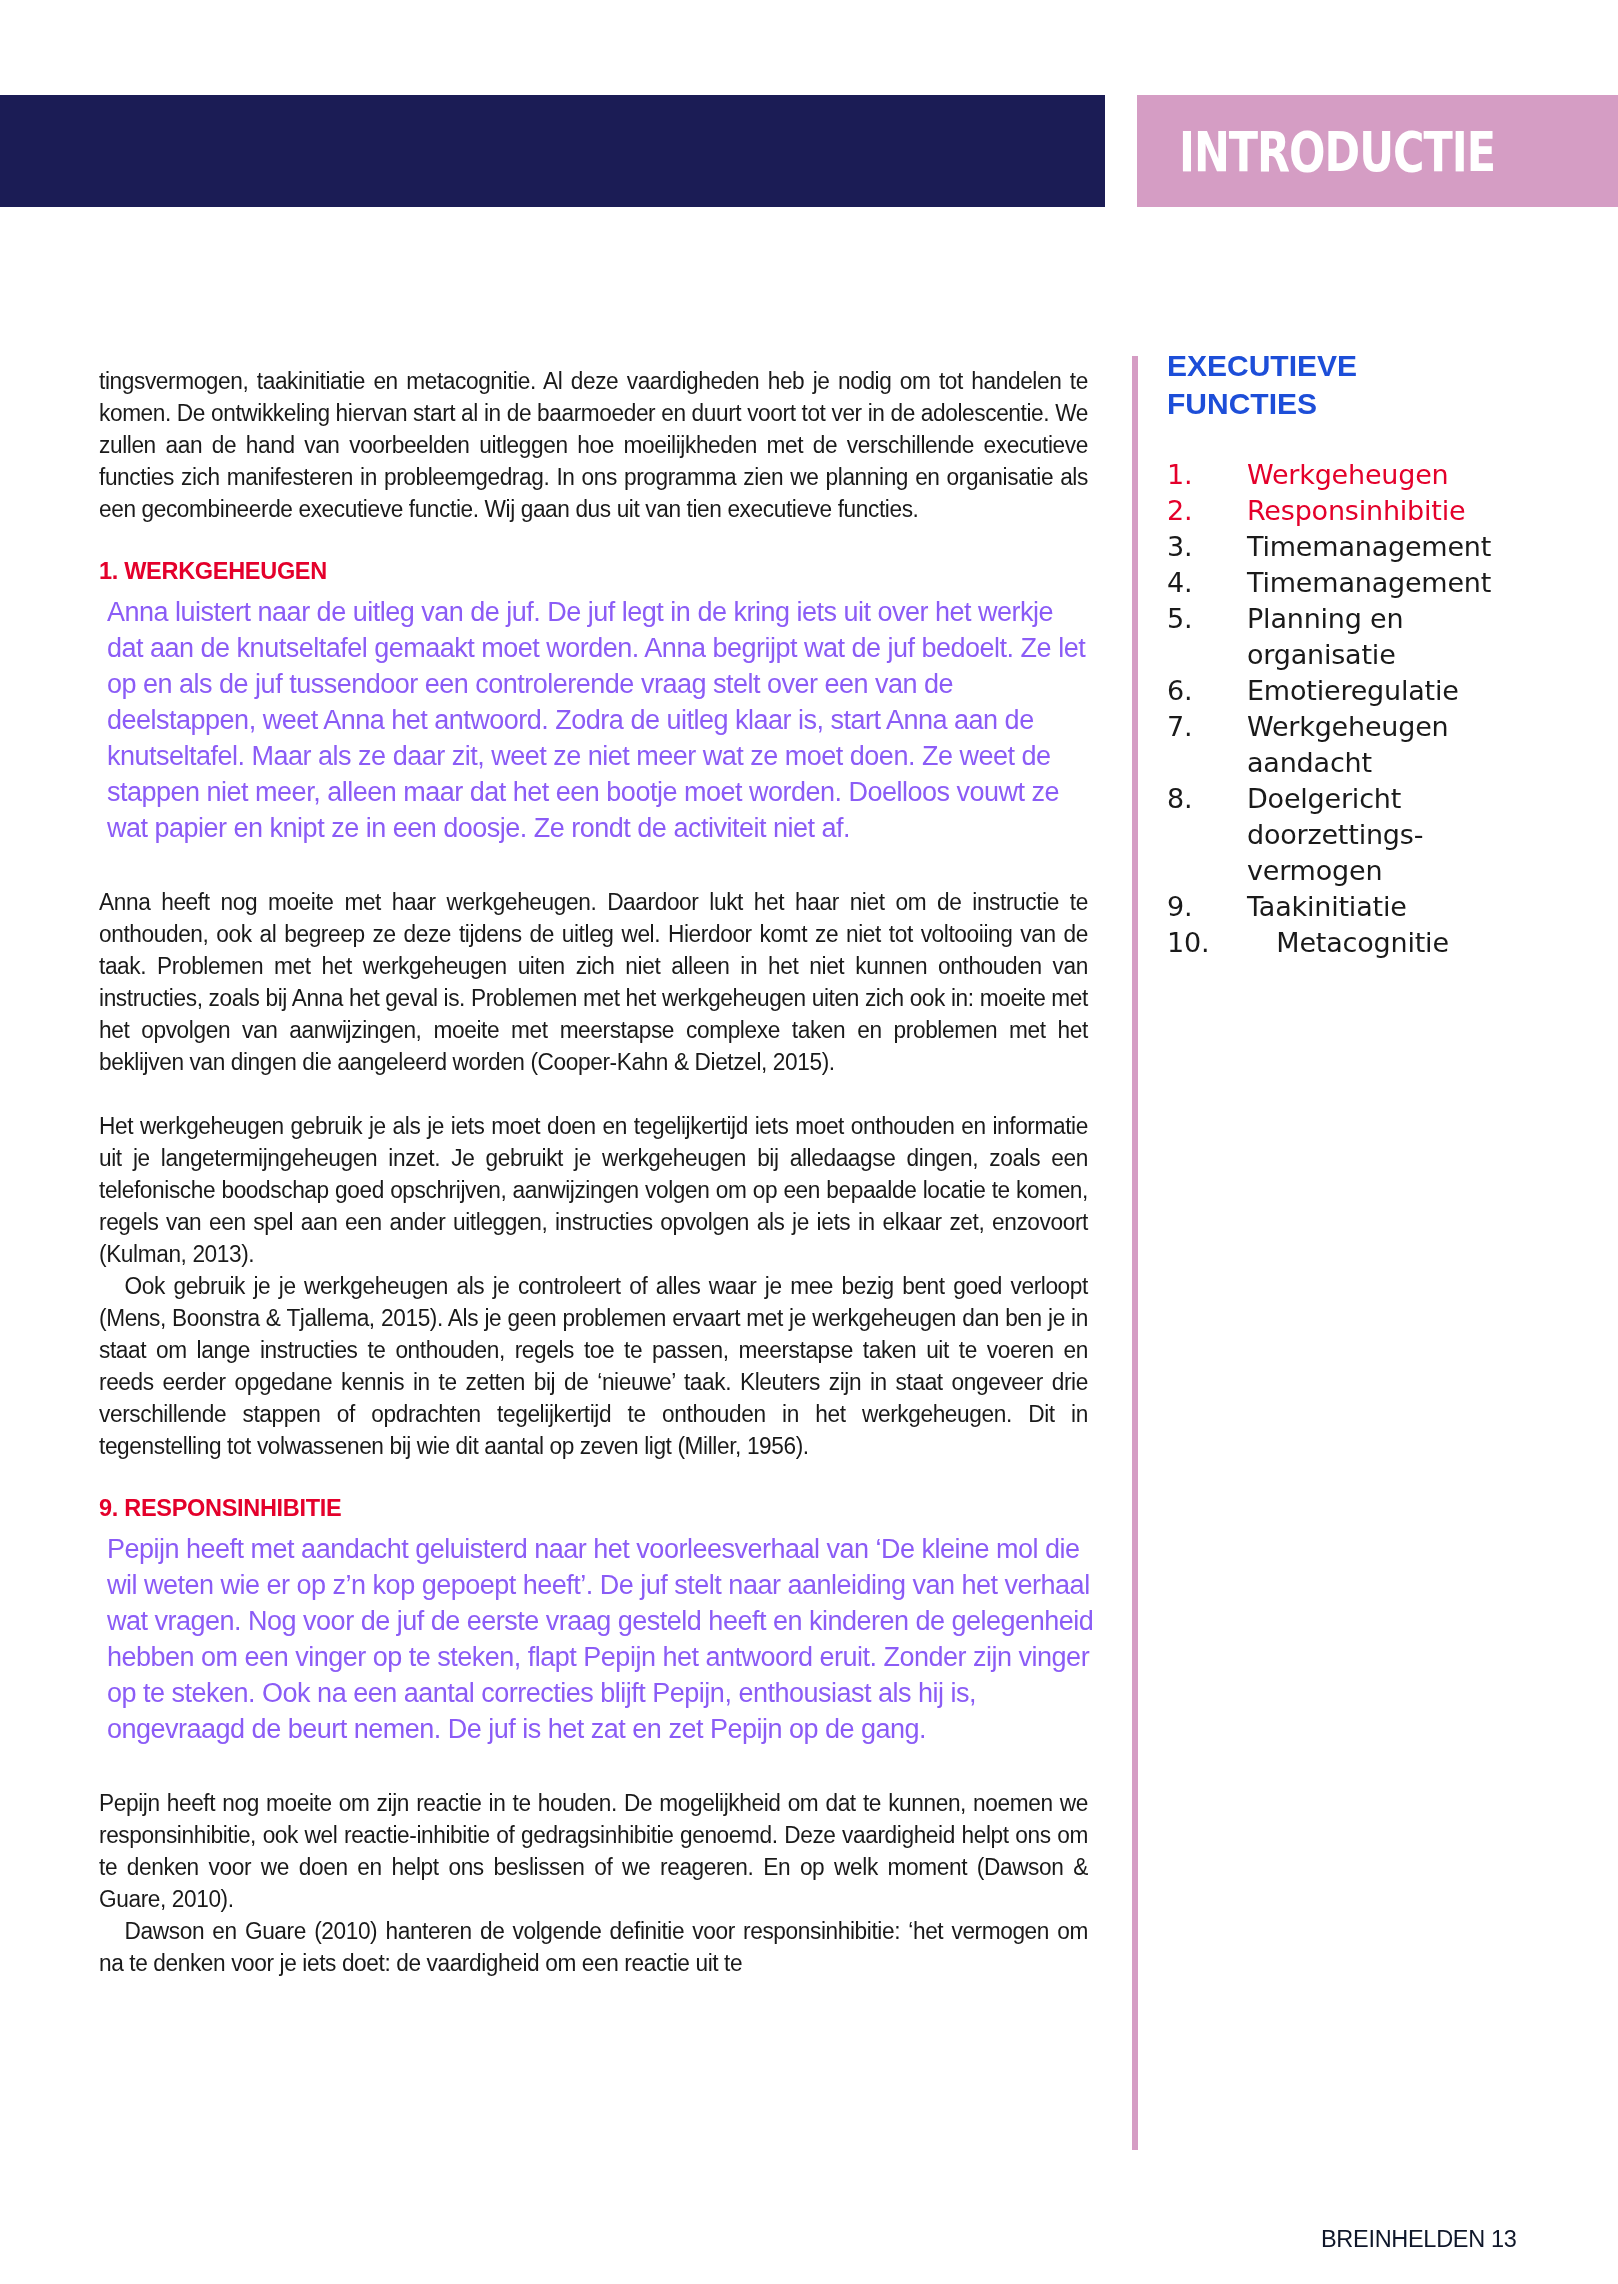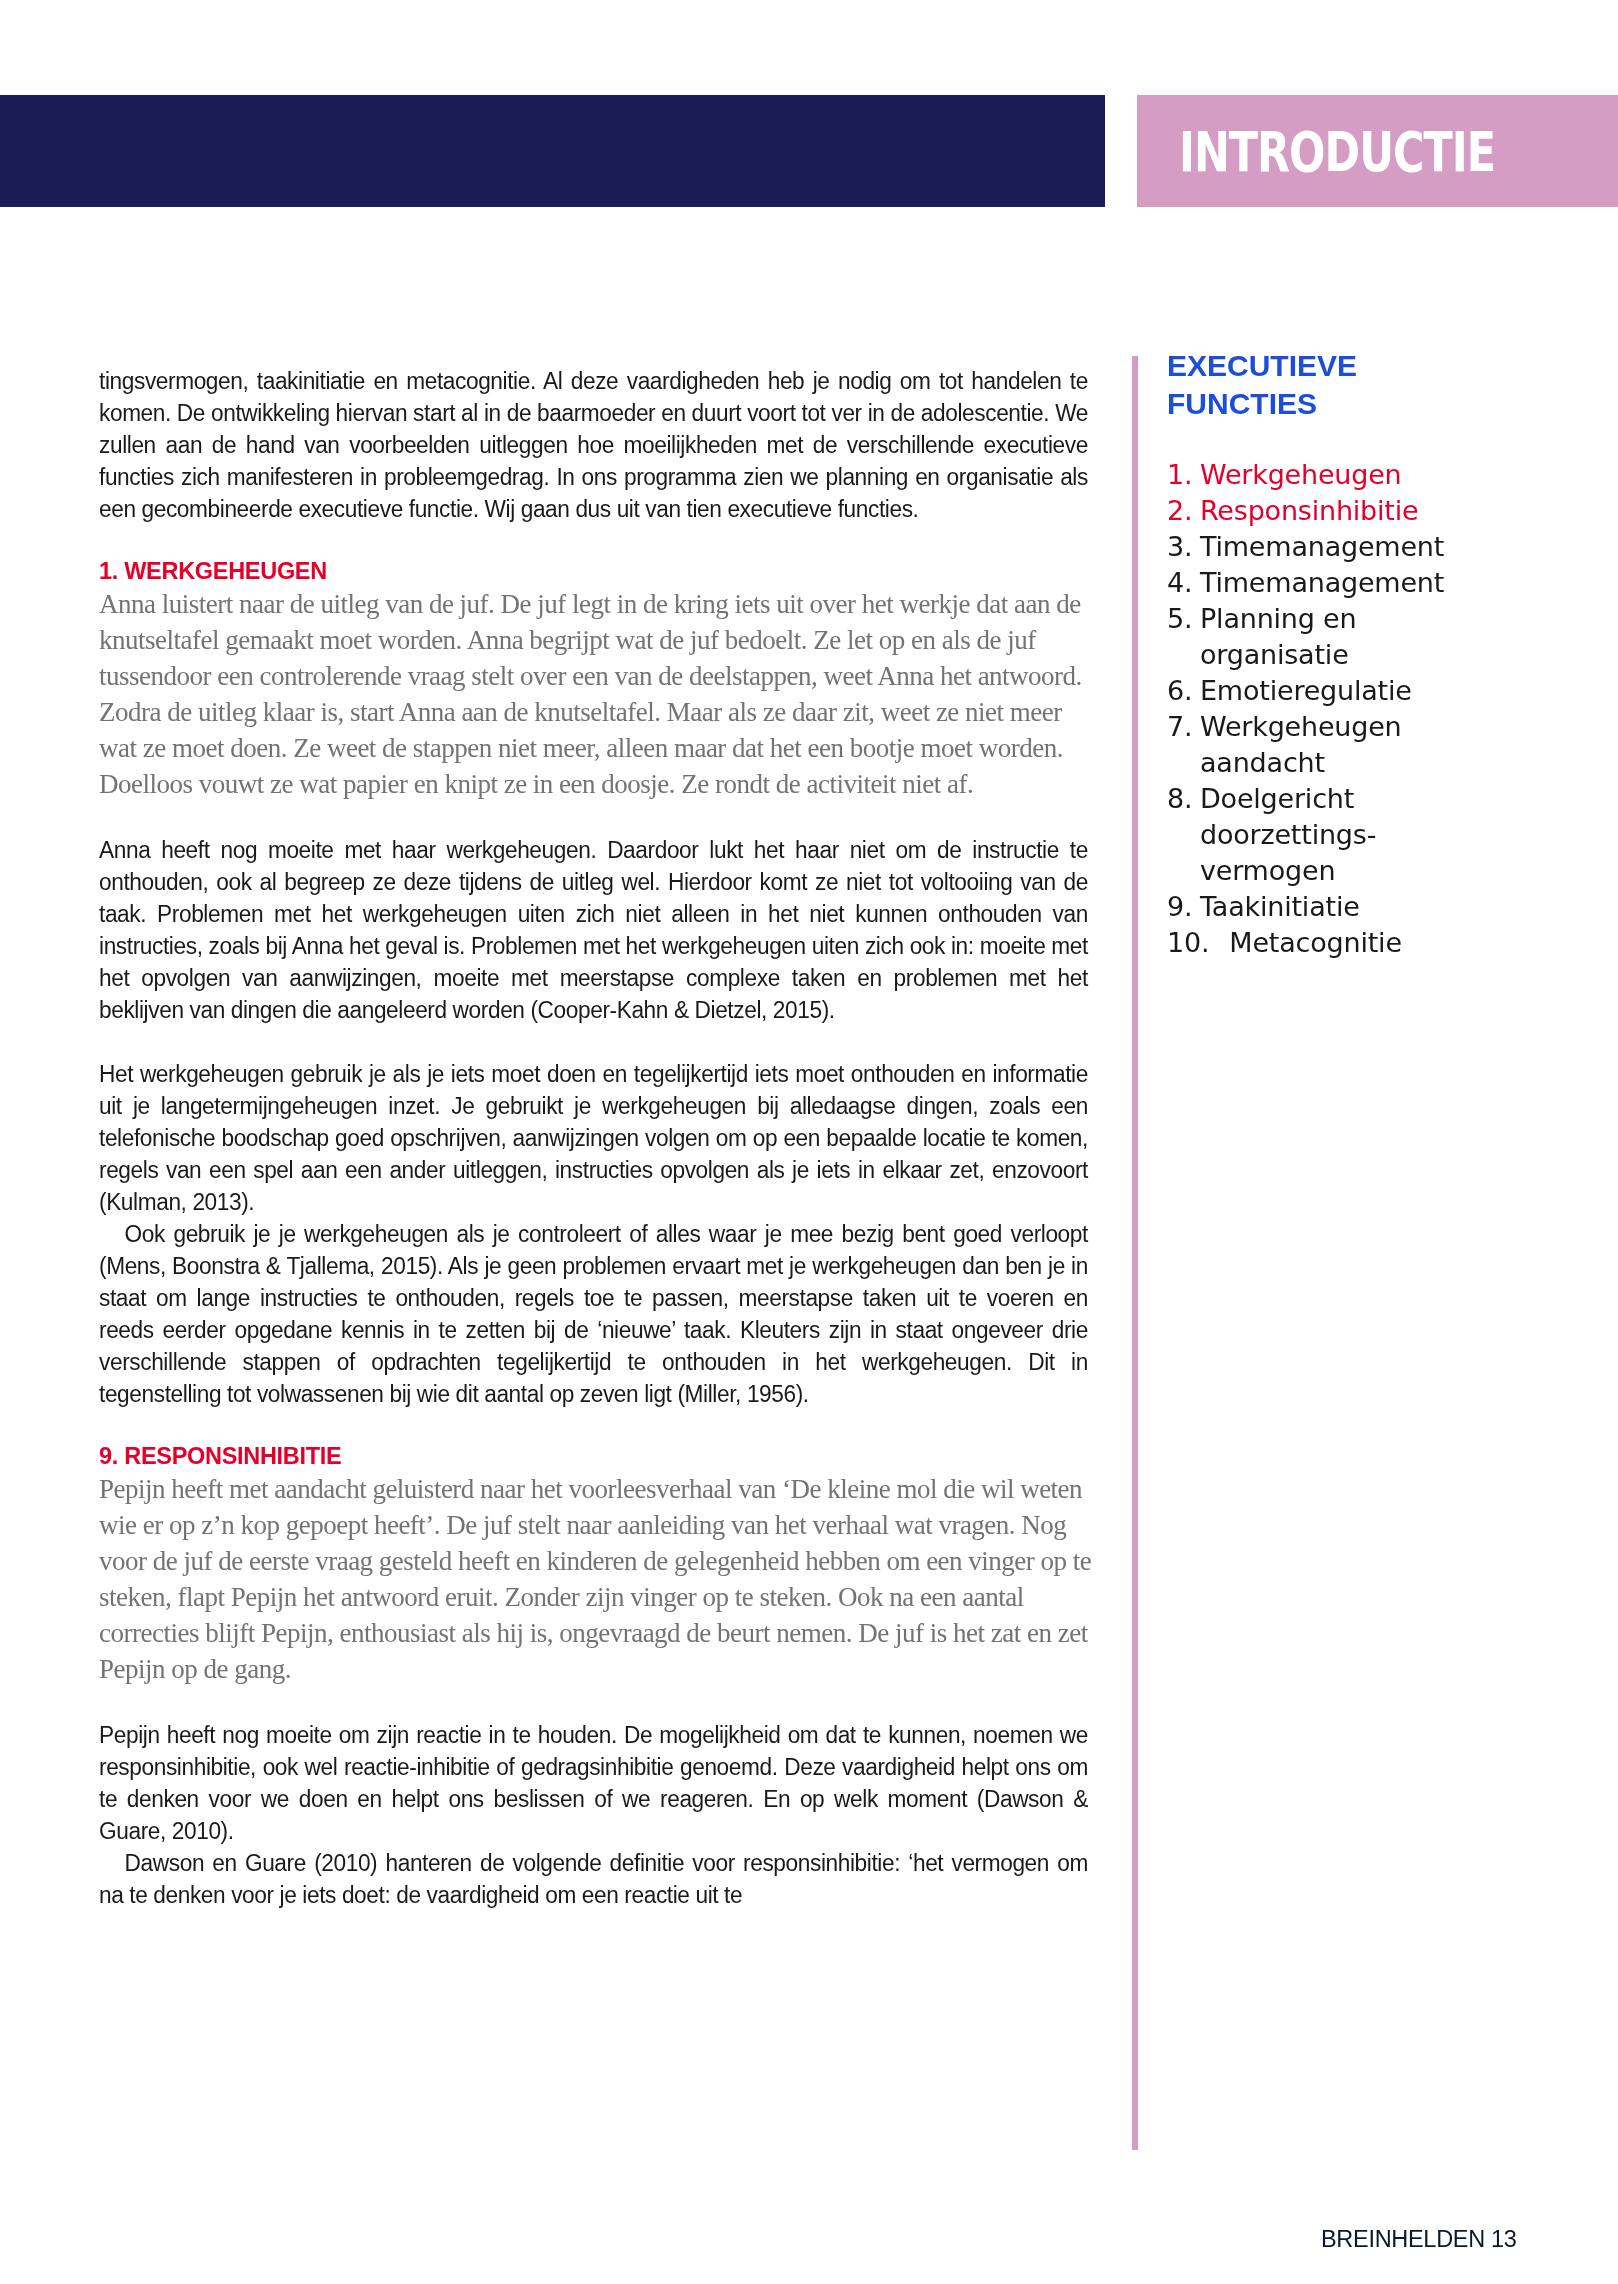--- a/index.html
+++ b/index.html
@@ -33,22 +33,22 @@
       transform: scaleX(0.985); transform-origin: left top;
     }
     .body-p.indent { text-indent: 26px; }
     .gap { height: 32px; }
     .sec-heading {
       font-family: Liberation Sans, sans-serif; font-weight: bold;
       font-size: 23.5px; line-height: 29px; color: #e4002b; margin: 0;
       letter-spacing: -0.3px;
     }
     .story {
-      font-family: Liberation Serif, serif;
-      font-size: 27px; line-height: 36px; color: #737373; margin: 0;
+      font-family: Liberation Sans, sans-serif;
+      font-size: 27px; line-height: 36px; color: #8b5cf6; margin: 8px;
       letter-spacing: -0.5px;
     }
     .sidebar-line {
       position: absolute; left: 1132px; top: 356px; width: 5.9px; height: 1794px;
       background: #d59dc4;
     }
     .sidebar {
       position: absolute; left: 1167px; top: 347px; width: 417px;
     }
     .sb-title {
@@ -57,21 +57,21 @@
     }
     .sb-list { margin: 34px 0 0 0; padding: 0; list-style: none; }
     .sb-item {
       font-family: "DejaVu Sans", sans-serif;
       font-size: 27px; line-height: 36px; color: #1a1a1a;
       display: flex; letter-spacing: -0.2px;
     }
     .sb-item.active { color: #e4002b; }
     .sb-num { display: inline-block; min-width: 33px; }
     .sb-num.wide { min-width: 0; margin-right: 20px; }
-    .sb-text { display: inline-block; white-space: pre-line; }
+    .sb-text { display: inline-block; white-space: pre-line; margin-left: 47px; }
     .footer {
       position: absolute; left: 1321px; top: 2225px;
       font-family: "Liberation Sans", sans-serif;
       font-size: 23.5px; line-height: 29px; color: #0f172a; letter-spacing: -0.3px;
     }
   </style>
 </head>
 <body>
 
 <div class="band-navy"></div>

